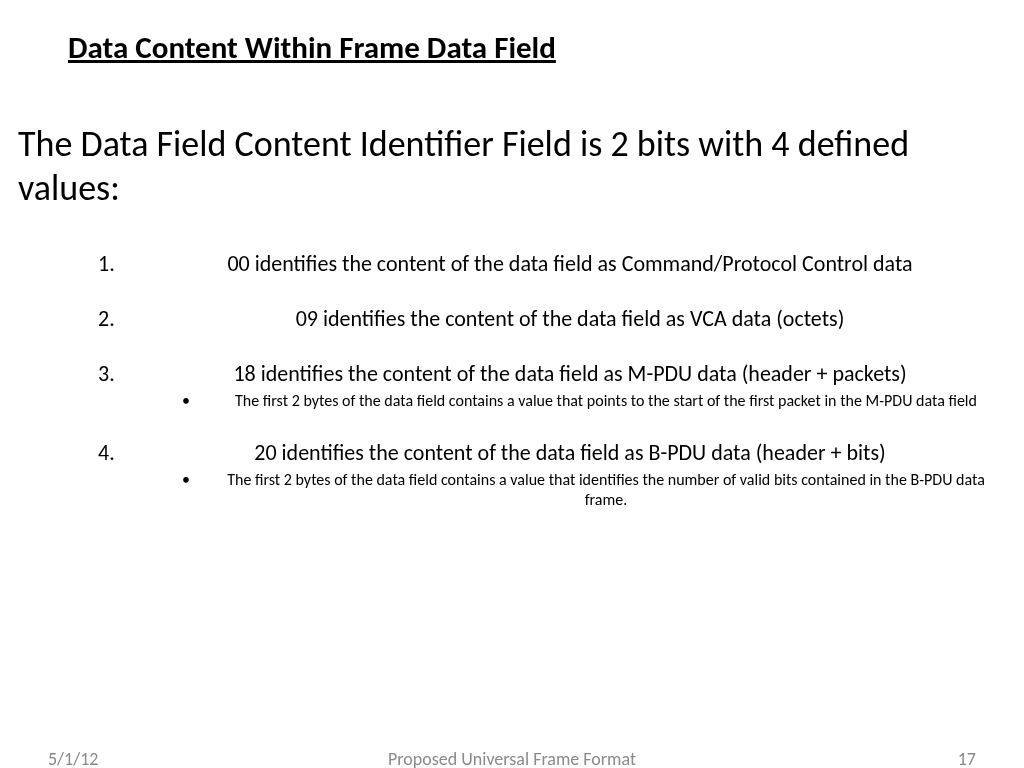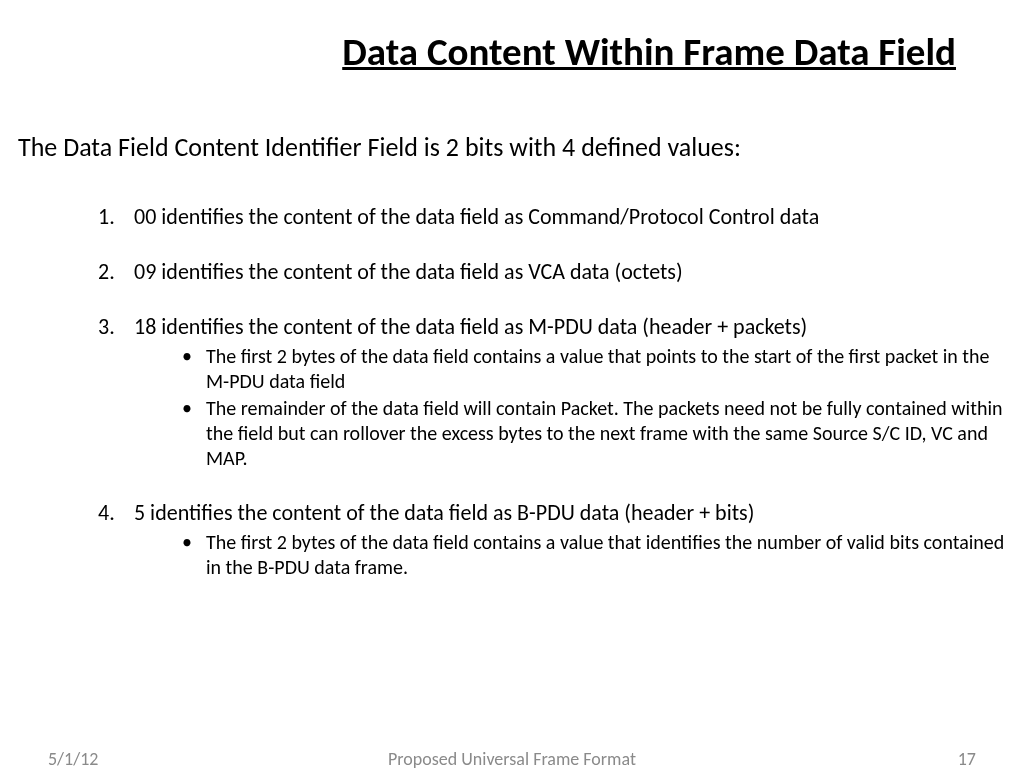--- a/index.html
+++ b/index.html
@@ -10,58 +10,59 @@
     body {
       width: 1024px;
       height: 768px;
       background: #ffffff;
       font-family: Calibri, 'Segoe UI', Arial, sans-serif;
       color: #000000;
       position: relative;
       padding: 28px 18px 0 18px;
     }
     .title {
-      font-size: 39px;
+      font-size: 31px;
       font-weight: bold;
       text-decoration: underline;
-      text-align: right;
+      text-align: left;
       margin-bottom: 56px;
       margin-left: 50px;
       margin-right: 50px;
     }
     .intro {
-      font-size: 26px;
+      font-size: 36px;
       margin-bottom: 40px;
       padding-left: 0;
     }
     .list {
       padding-left: 80px;
       list-style: none;
       counter-reset: item;
+      text-align: center;
     }
     .list > li {
       font-size: 22px;
       margin-bottom: 28px;
       position: relative;
       padding-left: 36px;
       counter-increment: item;
     }
     .list > li::before {
       content: counter(item) ".";
       position: absolute;
       left: 0;
       top: 0;
     }
     .sublist {
       list-style: none;
       padding-left: 48px;
       margin-top: 4px;
     }
     .sublist > li {
-      font-size: 20px;
+      font-size: 16px;
       margin-bottom: 2px;
       position: relative;
       padding-left: 24px;
       line-height: 1.25;
     }
     .sublist > li::before {
       content: "•";
       position: absolute;
       left: 0;
       top: 0;
@@ -99,25 +100,24 @@
   <li>
     <span>00 identifies the content of the data field as Command/Protocol Control data</span>
   </li>
   <li>
     <span>09 identifies the content of the data field as VCA data (octets)</span>
   </li>
   <li>
     <span>18 identifies the content of the data field as M-PDU data (header + packets)</span>
     <ul class="sublist">
       <li>The first 2 bytes of the data field contains a value that points to the start of the first packet in the M-PDU data field</li>
-      <li>The remainder of the data field will contain Packet.  The packets need not be fully contained within the field but can rollover the excess bytes to the next frame with the same Source S/C ID, VC and MAP.</li>
     </ul>
   </li>
   <li>
-    <span>5 identifies the content of the data field as B-PDU data (header + bits)</span>
+    <span>20 identifies the content of the data field as B-PDU data (header + bits)</span>
     <ul class="sublist">
       <li>The first 2 bytes of the data field contains a value that identifies the number of valid bits contained in the B-PDU data frame.</li>
     </ul>
   </li>
 </ol>
 
 <div class="footer">
   <span class="footer-date">5/1/12</span>
   <span class="footer-center">Proposed Universal Frame Format</span>
   <span class="footer-page">17</span>

